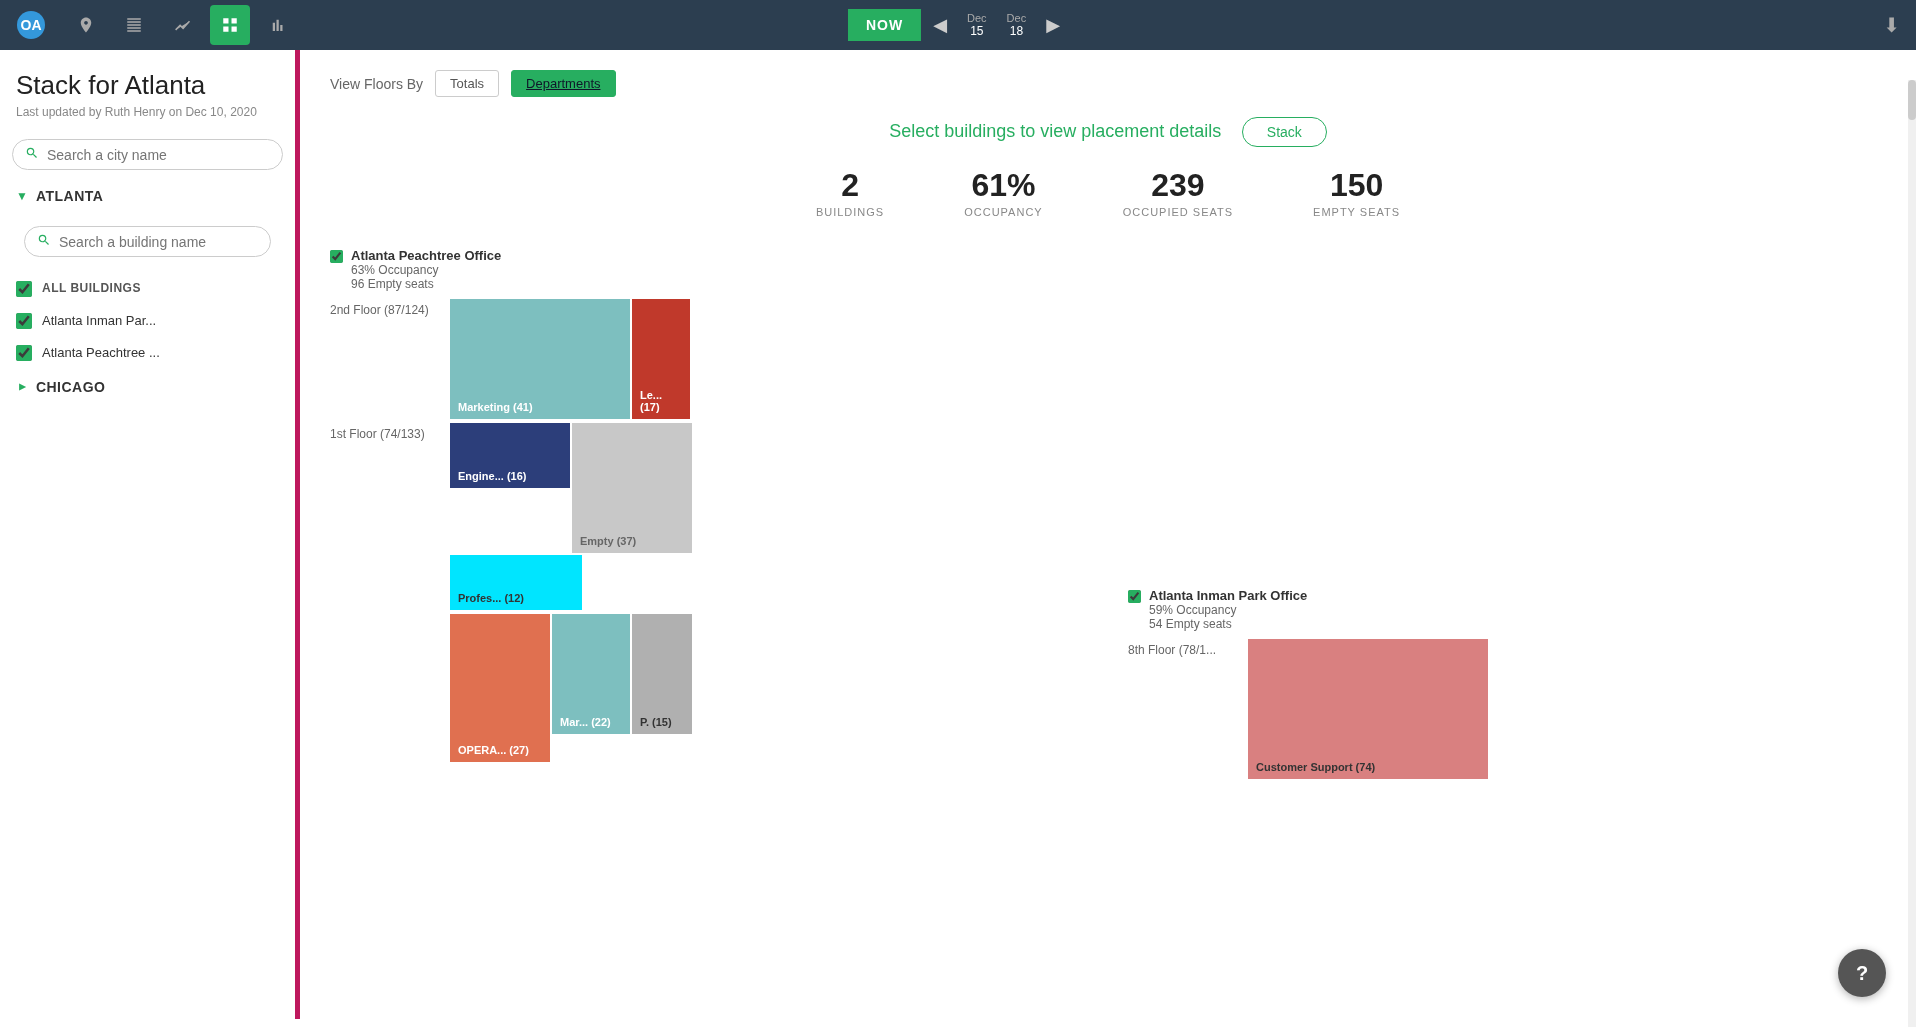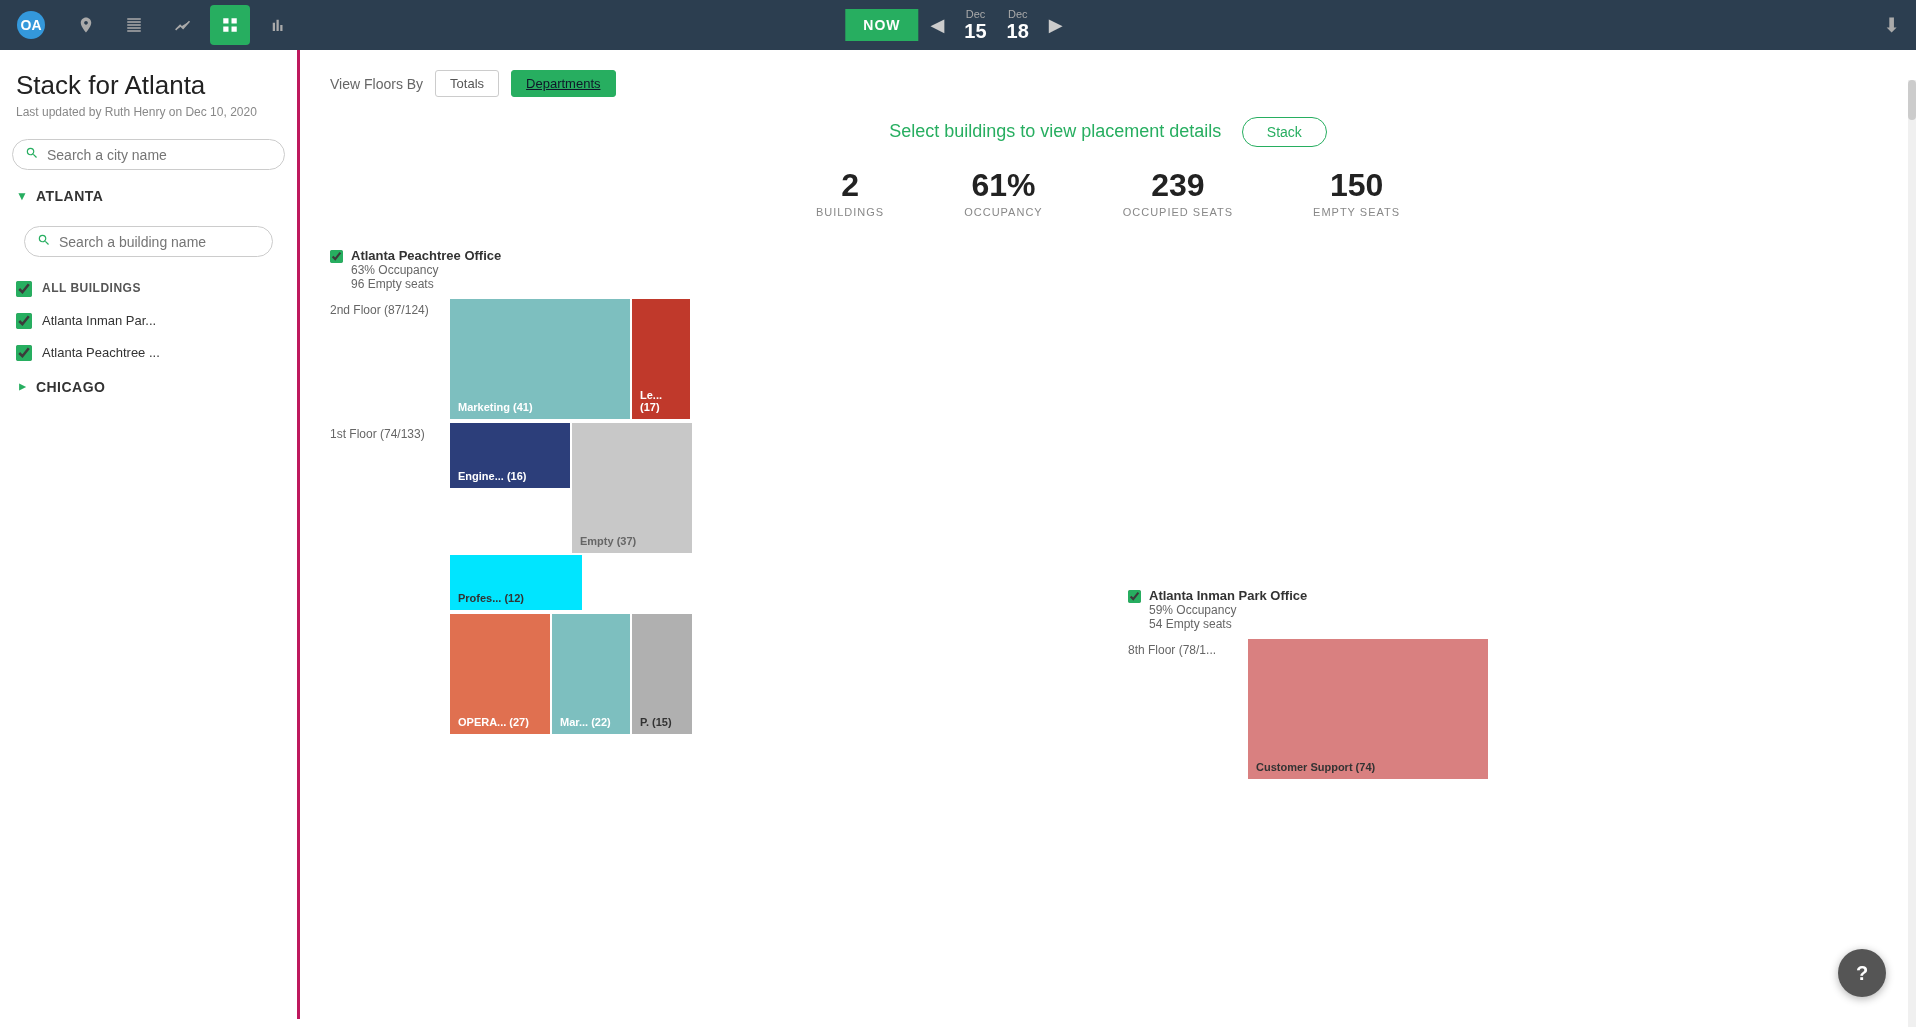--- a/index.html
+++ b/index.html
@@ -69,41 +69,41 @@
       cursor: pointer;
       padding: 4px 8px;
     }
     .nav-date {
       color: #fff;
       font-size: 13px;
       text-align: center;
       padding: 0 8px;
     }
     .nav-date .month { font-size: 11px; color: #aaa; }
-    .nav-date .day { font-size: 20px; font-weight: 700; }
+    .nav-date .day { font-size: 12px; font-weight: 400; }
 
     .nav-right {
       margin-left: auto;
       color: #aaa;
       font-size: 20px;
       cursor: pointer;
     }
 
     
     .main-layout {
       display: flex;
       height: calc(1027px - 58px);
     }
 
     
     .sidebar {
       width: 300px;
       min-width: 300px;
       background: #fff;
-      border-right: 3px solid #be185d;
+      border-right: 5px solid #be185d;
       display: flex;
       flex-direction: column;
       overflow-y: auto;
       padding: 12px 0;
     }
     .page-title {
       padding: 8px 16px 2px;
       font-size: 26px;
       font-weight: 300;
       color: #222;
@@ -537,21 +537,21 @@
               <div class="block block-professional" style="width:132px;height:55px;align-items:flex-end;">
                 <span>Profes... (12)</span>
               </div>
             </div>
           </div>
         </div>
 
         <div class="floor-row" style="margin-top:2px;">
           <div class="floor-label"></div>
           <div class="floor-blocks">
-            <div class="block block-operations" style="width:100px;height:120px;align-items:flex-end;">
+            <div class="block block-operations" style="width:100px;height:148px;align-items:flex-end;">
               <span>OPERA... (27)</span>
             </div>
             <div class="block block-marketing2" style="width:78px;height:120px;align-items:flex-end;">
               <span>Mar... (22)</span>
             </div>
             <div class="block block-p" style="width:60px;height:120px;align-items:flex-end;">
               <span>P. (15)</span>
             </div>
           </div>
         </div>

